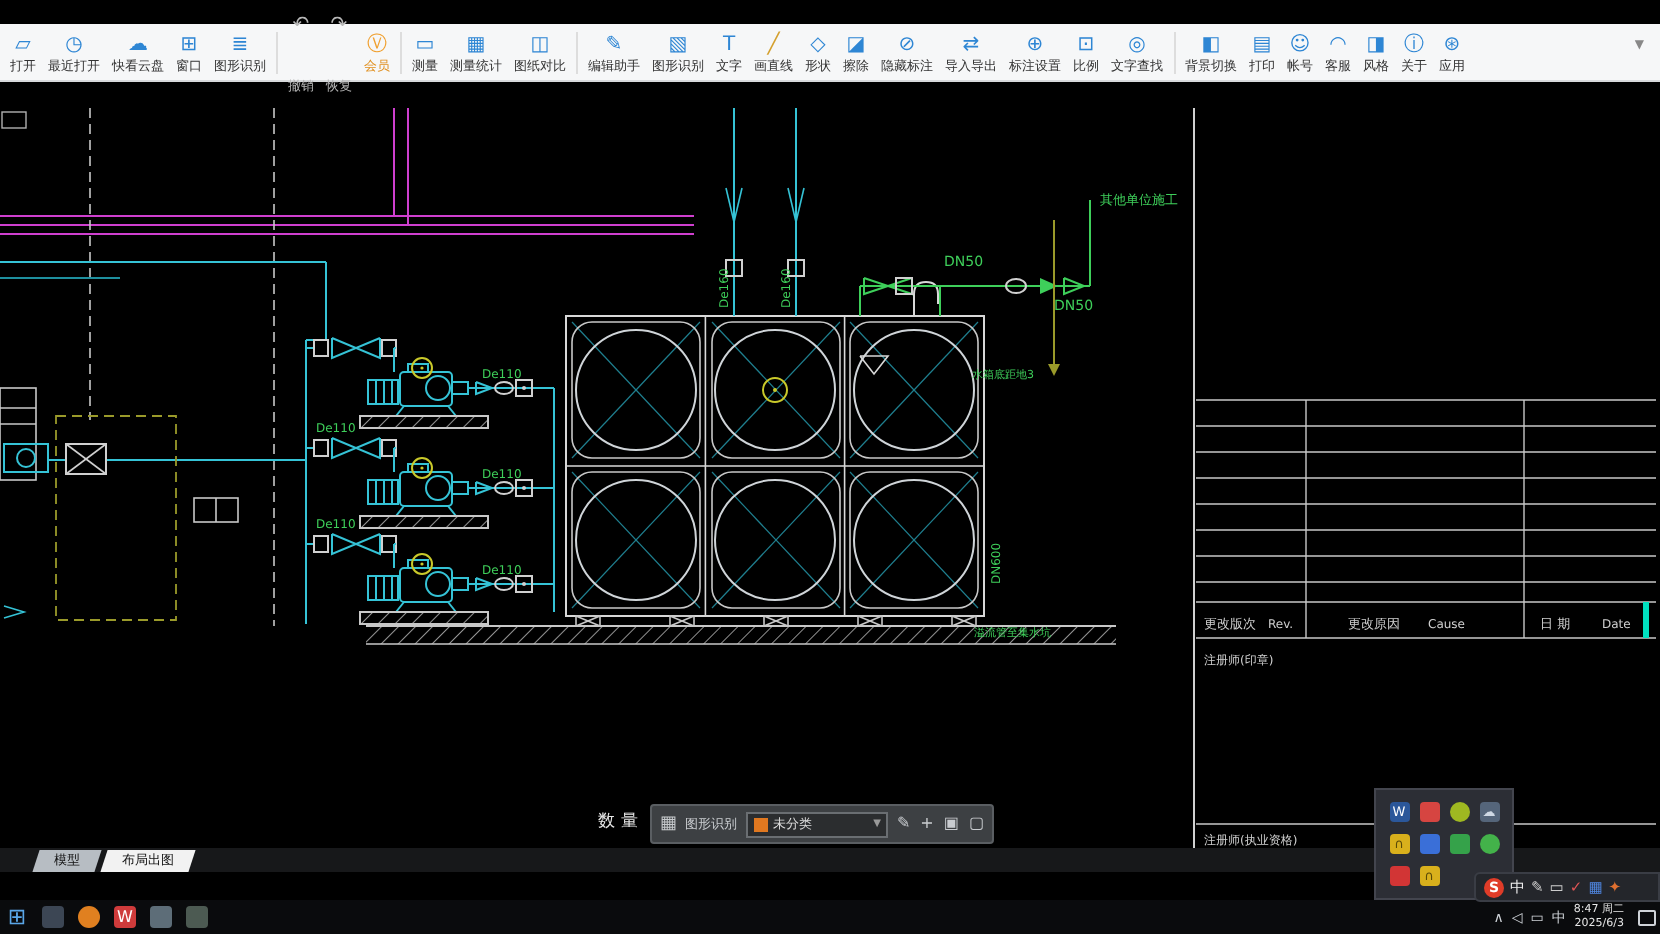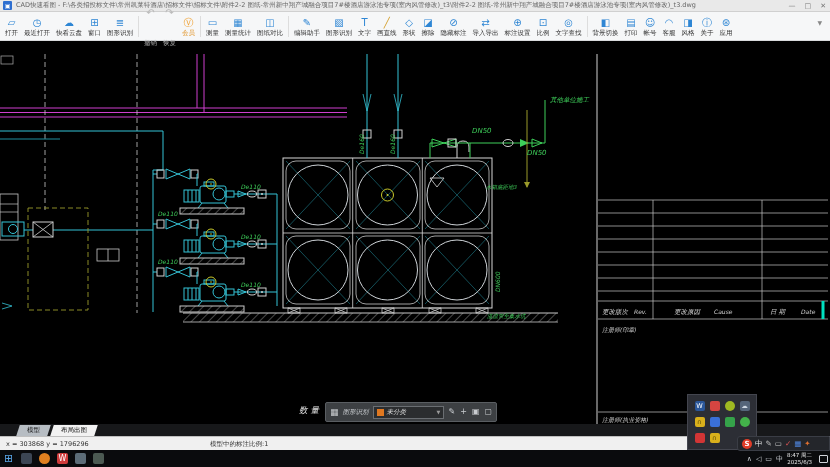--- a/index.html
+++ b/index.html
@@ -17,21 +17,21 @@
   .tb-ic{font-size:10px;line-height:12px;}
   .tb-lb{font-size:6.5px;line-height:8px;color:#333;white-space:nowrap;}
   .tb-item.disabled .tb-lb{color:#b5b5b5;margin-top:20px;}
   .tb-sep{width:1px;background:#ddd;margin:3px 2px;}
   .tb-pin{position:absolute;right:8px;top:19px;font-size:6px;color:#888;}
   
   .doctabs{position:absolute;left:0;top:41px;width:830px;height:13px;background:#dfe2e6;border-bottom:1px solid #c3c7cc;}
   .dtab{position:absolute;left:2px;top:1px;height:12px;background:#d3e0ef;border:1px solid #a9b8c8;border-bottom:none;font-size:7px;color:#333;line-height:11px;padding:0 6px;display:flex;gap:6px;align-items:center;}
   .dtab .x{color:#667;font-size:7px;}
   
-  .canvas{position:absolute;left:0;top:54px;width:830px;height:370px;background:#000;font-style:italic;}
+  .canvas{position:absolute;left:0;top:54px;width:830px;height:370px;background:#000;}
   svg text{font-family:"DejaVu Sans",sans-serif;}
   
   .qtylabel{position:absolute;left:299px;top:351px;color:#e8e8e8;font-size:8.5px;letter-spacing:3px;text-align:center;}
   .mpanel{position:absolute;left:325px;top:348px;width:172px;height:20px;background:#3d4043;border:1px solid #5a5e62;border-radius:2px;display:flex;align-items:center;padding:0 4px;gap:4px;}
   .mpanel .gicon{color:#c6c9cc;font-size:9px;}
   .mpanel .clab{color:#c9ccd0;font-size:6.5px;white-space:nowrap;}
   .mdrop{flex:1;height:13px;background:#2b2d2f;border:1px solid #6a6e72;display:flex;align-items:center;gap:3px;padding:0 3px;}
   .mdrop .sq{width:7px;height:7px;background:#e07820;}
   .mdrop .val{color:#ddd;font-size:6.5px;flex:1;}
   .mdrop .ar{color:#999;font-size:5px;}
@@ -62,29 +62,20 @@
   
   .sogou{position:absolute;left:737px;top:436px;width:93px;height:15px;background:#24262b;border:1px solid #3a3d45;border-radius:3px 0 0 3px;z-index:9;display:flex;align-items:center;gap:3px;padding:0 4px;}
   .sg-logo{width:10px;height:10px;border-radius:50%;background:#e03c28;color:#fff;font-size:7px;line-height:10px;text-align:center;font-weight:bold;}
   .sg-ic{font-size:7.5px;line-height:13px;}
 </style>
 </head>
 <body>
 
 <div class="app">
 
-  <div class="titlebar">
-    <div class="appicon">▣</div>
-    <div class="wtitle">CAD快速看图 - F:\各类招投标文件\常州凯莱特酒店\招标文件\招标文件\附件2-2 图纸-常州新中翔产城融合项目7#楼酒店游泳池专项(室内风管修改)_t3\附件2-2 图纸-常州新中翔产城融合项目7#楼酒店游泳池专项(室内风管修改)_t3.dwg</div>
-    <div class="winbtns">
-      <span>—</span>
-      <span>□</span>
-      <span>✕</span>
-    </div>
-  </div>
 
   <div class="toolbar" id="toolbar">
       <div class="tb-item">
         <span class="tb-ic" style="color: rgb(46, 134, 212);">▱</span>
         <span class="tb-lb">打开</span>
       </div>
       <div class="tb-item">
         <span class="tb-ic" style="color: rgb(46, 134, 212);">◷</span>
         <span class="tb-lb">最近打开</span>
       </div>
@@ -447,24 +438,20 @@
           <span class="mtool">▢</span>
         </span>
     </div>
   </div>
 
   <div class="modeltabs">
     <div class="mtab active"><span>模型</span></div>
     <div class="mtab idle"><span>布局出图</span></div>
   </div>
 
-  <div class="statusbar">
-    <span class="coords">x = 303868  y = 1796296</span>
-    <span class="scalenote">模型中的标注比例:1</span>
-  </div>
 
   <div class="taskbar" id="taskbar">
     <div class="tk-app start" style="color: rgb(90, 167, 232);">⊞</div>
       <div class="tk-app" style="background: rgb(60, 70, 84);"></div>
       <div class="tk-app round" style="background: rgb(224, 128, 32);"></div>
       <div class="tk-app" style="background: rgb(207, 59, 59); color: rgb(255, 255, 255);">W</div>
       <div class="tk-app" style="background: rgb(93, 109, 120);"></div>
       <div class="tk-app" style="background: rgb(76, 90, 82);"></div>
       <div class="tk-right" id="tkright">
       <span class="tray-ic">∧</span>

